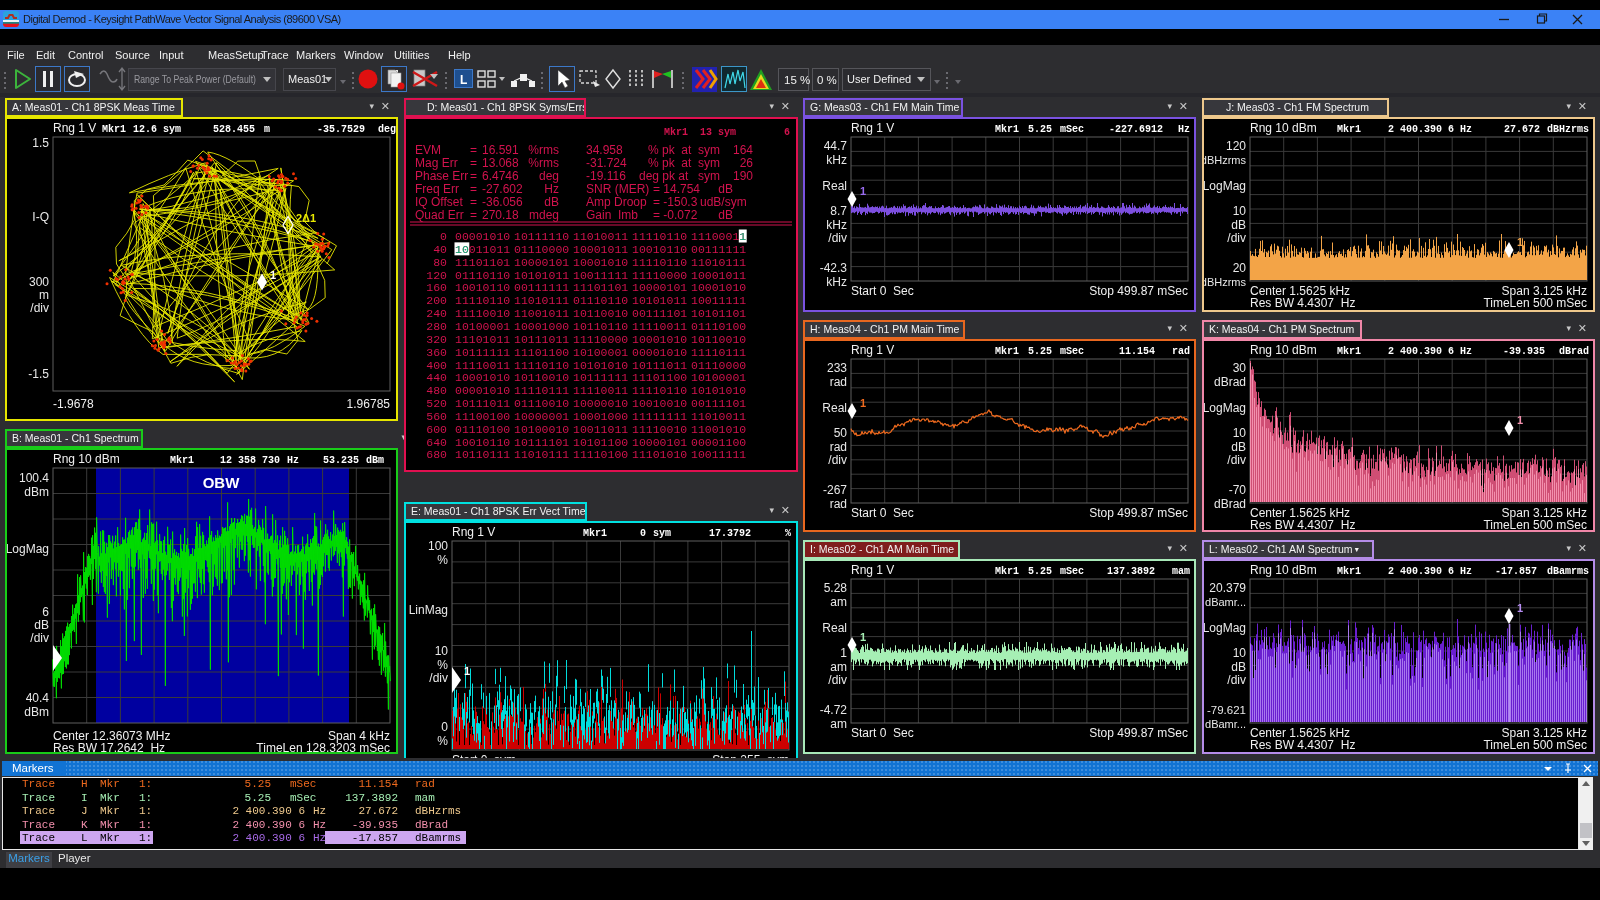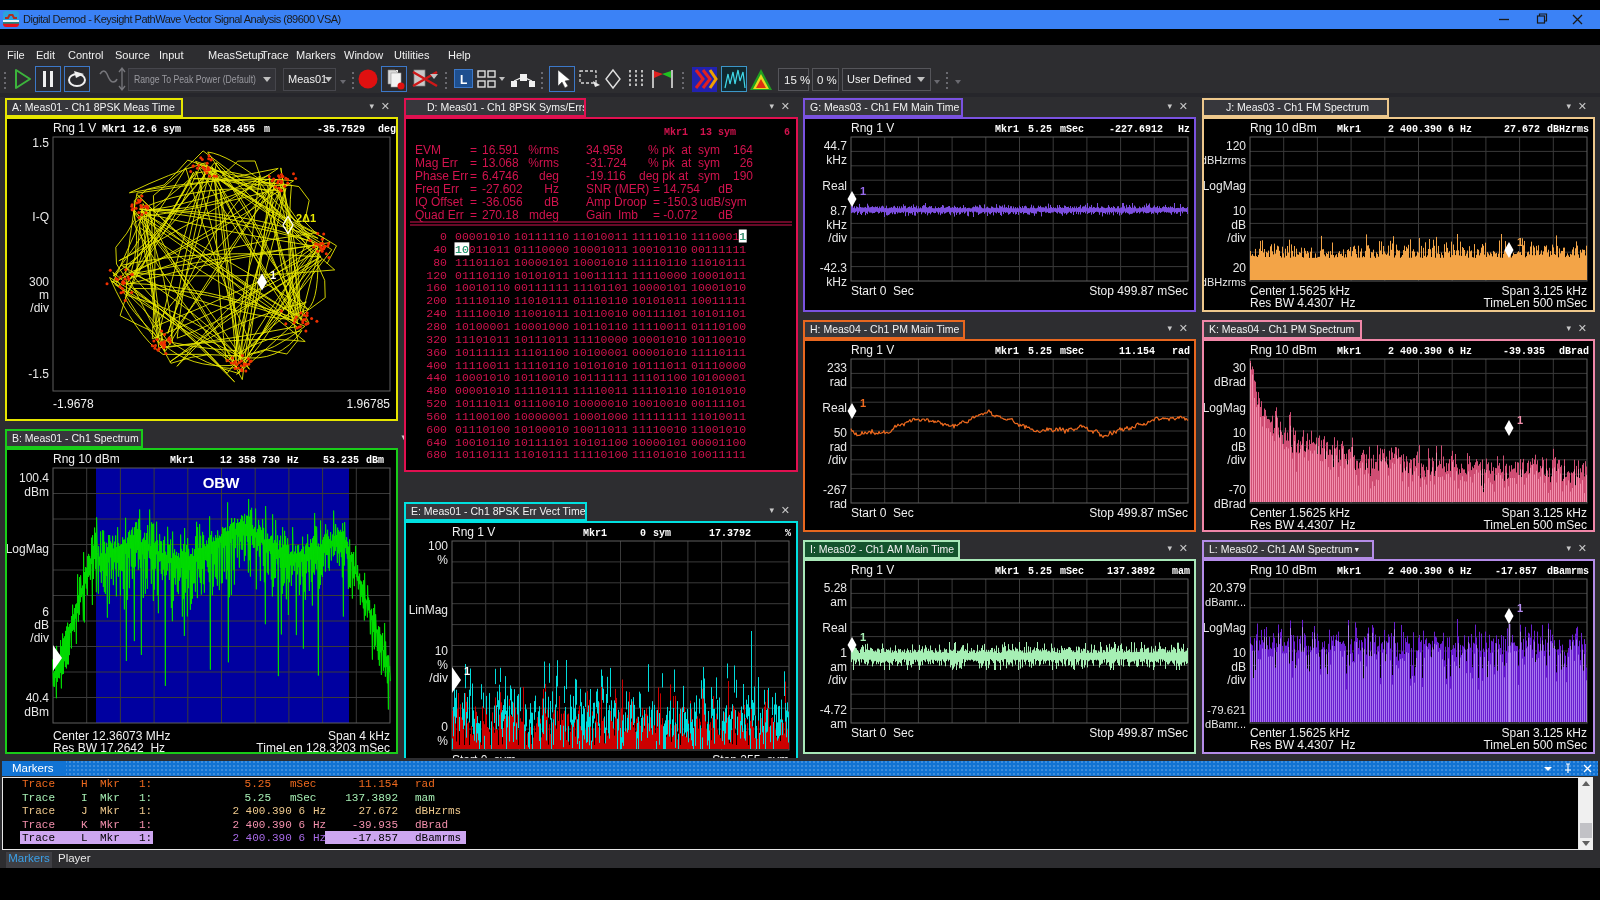--- a/index.html
+++ b/index.html
@@ -690,21 +690,21 @@
         <text x="42" y="110" font-family="&quot;Liberation Sans&quot;, sans-serif" font-size="12" fill="#e8e8e8" text-anchor="end">rad</text>
         <text x="42" y="123" font-family="&quot;Liberation Sans&quot;, sans-serif" font-size="12" fill="#e8e8e8" text-anchor="end">/div</text>
         <text x="42" y="153" font-family="&quot;Liberation Sans&quot;, sans-serif" font-size="12" fill="#e8e8e8" text-anchor="end">-267</text>
         <text x="42" y="167" font-family="&quot;Liberation Sans&quot;, sans-serif" font-size="12" fill="#e8e8e8" text-anchor="end">rad</text>
         <text x="46" y="176" font-family="&quot;Liberation Sans&quot;, sans-serif" font-size="12" fill="#f0f0f0" xml:space="preserve">Start 0  Sec</text>
         <text x="383" y="176" font-family="&quot;Liberation Sans&quot;, sans-serif" font-size="12" fill="#f0f0f0" text-anchor="end">Stop 499.87 mSec</text>
       </svg>
 </div>
   </div>
 <div style="position:absolute;left:803px;top:540px;width:393px;height:214px;">
-<div style="position:absolute;left:0;top:0;width:157px;height:19px;border:2px solid #a8e8b8;background:#14532d;box-sizing:border-box;color:#f2f2f2;font-size:10.5px;line-height:15px;padding-left:5px;white-space:nowrap;overflow:hidden;">I: Meas02 - Ch1 AM Main Time</div>
+<div style="position:absolute;left:0;top:0;width:157px;height:19px;border:2px solid #a8e8b8;background:#7f1d1d;box-sizing:border-box;color:#f2f2f2;font-size:10.5px;line-height:15px;padding-left:5px;white-space:nowrap;overflow:hidden;">I: Meas02 - Ch1 AM Main Time</div>
 <div style="position:absolute;right:24px;top:3px;color:#c8c8c8;font-size:9px;">▾</div>
 <div style="position:absolute;right:8px;top:2px;color:#c8c8c8;font-size:11px;">✕</div>
 <div style="position:absolute;left:0;top:19px;width:393px;height:195px;background:#000;border:2px solid #a8e8b8;box-sizing:border-box;">
 <svg width="389" height="191" viewBox="0 0 389 191">
         <text x="46" y="13" font-family="&quot;Liberation Sans&quot;, sans-serif" font-size="12" fill="#f0f0f0">Rng 1 V</text>
         <text x="190" y="13" font-family="&quot;Liberation Mono&quot;, monospace" font-size="10" fill="#ffffff" font-weight="bold">Mkr1</text>
         <text x="247" y="13" font-family="&quot;Liberation Mono&quot;, monospace" font-size="10" fill="#ffffff" text-anchor="end" font-weight="bold">5.25</text>
         <text x="255" y="13" font-family="&quot;Liberation Mono&quot;, monospace" font-size="10" fill="#ffffff" font-weight="bold">mSec</text>
         <text x="350" y="13" font-family="&quot;Liberation Mono&quot;, monospace" font-size="10" fill="#ffffff" text-anchor="end" font-weight="bold">137.3892</text>
         <text x="385" y="13" font-family="&quot;Liberation Mono&quot;, monospace" font-size="10" fill="#ffffff" text-anchor="end" font-weight="bold">mam</text>

